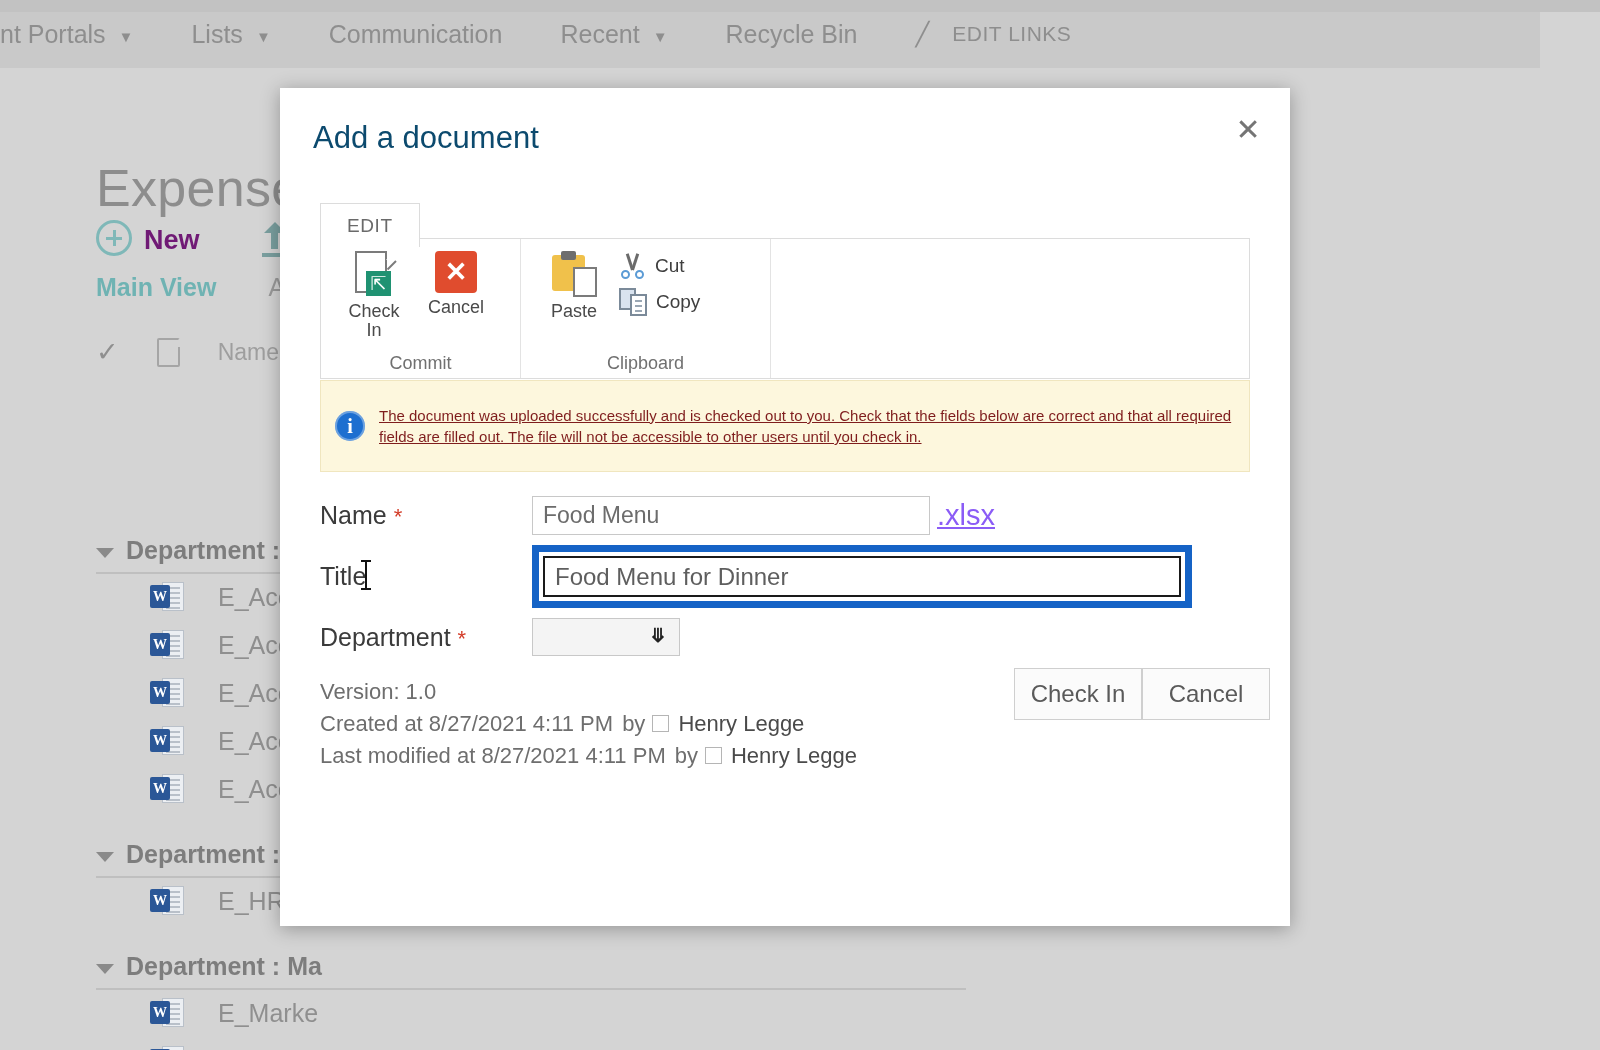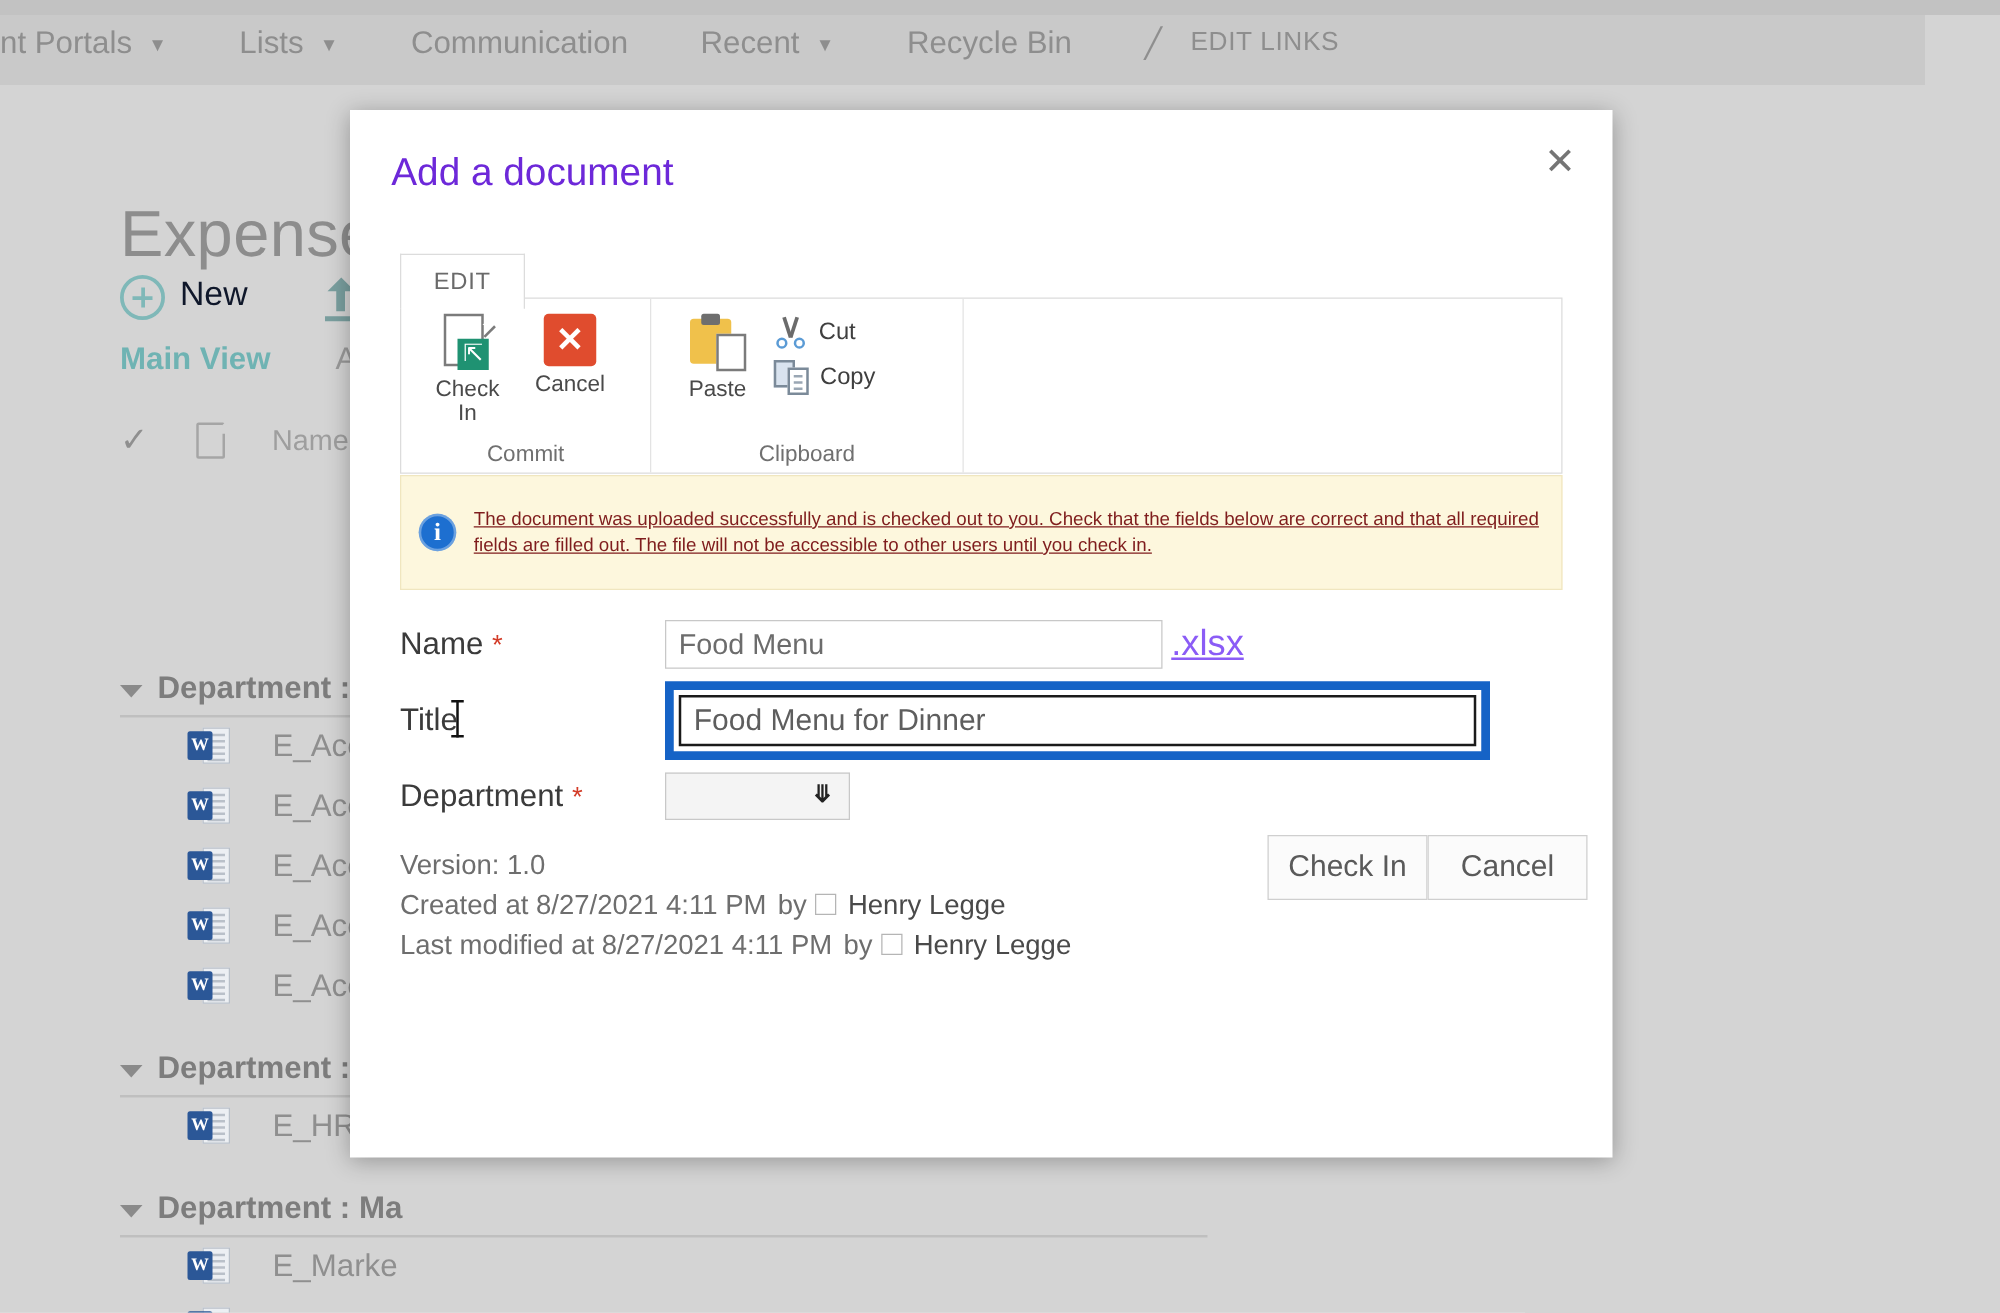--- a/index.html
+++ b/index.html
@@ -60,22 +60,22 @@
     position: absolute; left: 96px; top: 90px;
     font-size: 52px; color: #8d8d8d;
     font-weight: 400; letter-spacing: .3px;
   }
 
   .bg-cmdbar {
     position: absolute; left: 96px; top: 152px;
     display: flex; align-items: center; gap: 60px;
   }
   .cmd-link {
-    display: flex; align-items: flex-start; gap: 12px;
-    color: #0f172a; font-size: 27px;
+    display: flex; align-items: flex-end; gap: 12px;
+    color: #701a75; font-size: 27px; font-weight: bold;
   }
   .cmd-plus {
     width: 36px; height: 36px; border-radius: 50%;
     border: 3px solid #7fb8b8; position: relative;
     flex: none;
   }
   .cmd-plus::before, .cmd-plus::after {
     content: ""; position: absolute; background: #7fb8b8;
   }
   .cmd-plus::before { left: 7px; right: 7px; top: 13.5px; height: 3px; }
@@ -175,21 +175,21 @@
   .modal {
     position: absolute;
     left: 280px; top: 88px;
     width: 1010px; height: 838px;
     background: #ffffff;
     box-shadow: 0 3px 18px rgba(0,0,0,0.30);
     z-index: 20;
   }
   .modal-title {
     position: absolute; left: 33px; top: 32px;
-    font-size: 31px; color: #6d28d9; font-weight: 400;
+    font-size: 31px; color: #0c4a6e; font-weight: 400;
   }
   .modal-close {
     position: absolute; right: 23px; top: 23px;
     width: 38px; height: 38px;
     display: flex; align-items: center; justify-content: center;
     color: #757575; font-size: 30px; cursor: pointer;
     font-weight: 400; line-height: 1;
   }
 
   

